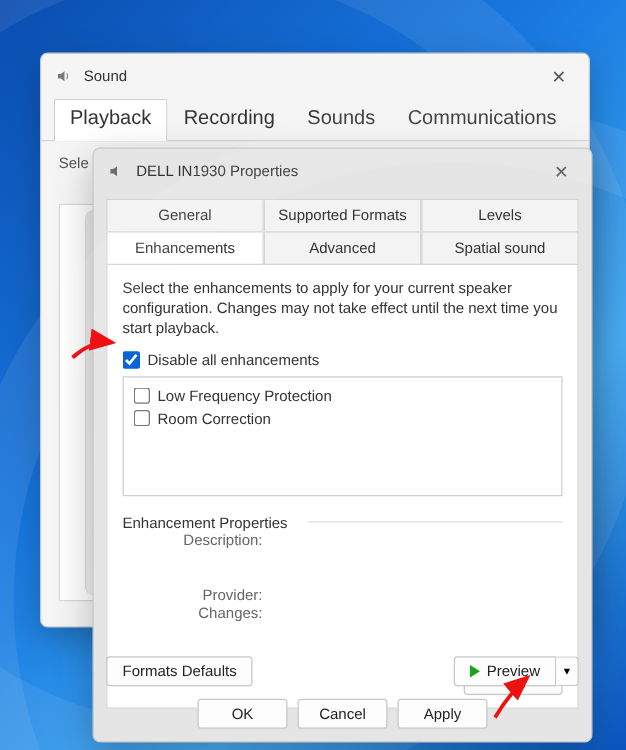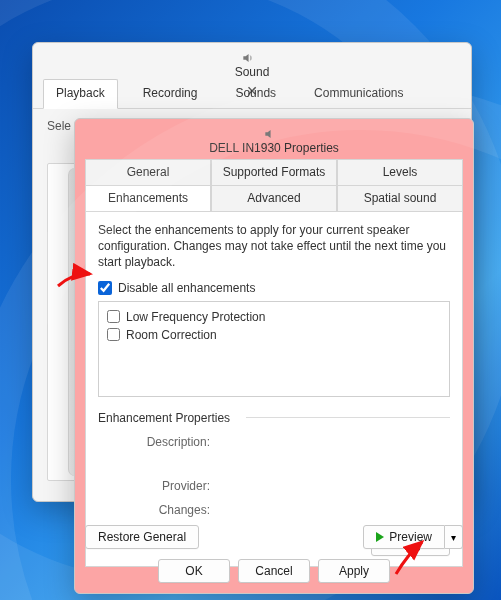--- a/index.html
+++ b/index.html
@@ -15,34 +15,34 @@
   }
   body::before { width:600px; height:600px; left:-200px; top:-80px; }
   body::after  { width:700px; height:700px; right:-260px; bottom:-280px; border-width:50px; }
 
   .win {
     position:absolute; background:#f5f5f5; border:1px solid #c8c8c8;
     border-radius:6px; box-shadow:0 10px 30px rgba(0,0,0,0.25);
   }
   .titlebar {
     display:flex; align-items:center; padding:8px 10px; height:36px;
-    font-size:12px; color:#333;flex-direction:column;
+    font-size:12px; color:#333;
   }
   .titlebar .spacer { flex:1; }
   .close-x { font-size:14px; color:#555; padding:4px 8px; cursor:default; }
   .titlebar .appicon {
     width:16px; height:16px; margin-right:8px;
     display:flex; align-items:center; justify-content:center;
   }
 
   
   #sound-win { left:32px; top:42px; width:440px; height:460px; }
   .tabrow {
-    display:flex; gap:12px; padding:0 10px; border-bottom:1px solid #d5d5d5;
-    font-size:12px;
+    display:flex; gap:0; padding:0 10px; border-bottom:1px solid #d5d5d5;
+    font-size:16px;
   }
   .tabrow .tab {
     padding:6px 12px 8px; border:1px solid transparent; border-bottom:none;
     color:#333; background:transparent; cursor:default;
   }
   .tabrow .tab.active {
     background:#fff; border-color:#cfcfcf; border-bottom:1px solid #fff;
     margin-bottom:-1px; border-radius:2px 2px 0 0;
   }
   #sound-hint { font-size:12px; color:#555; padding:10px 14px 0; }
@@ -50,21 +50,21 @@
     position:absolute; left:14px; top:120px; width:40px; bottom:20px;
     border:1px solid #d8d8d8; background:#fff; border-radius:2px;
   }
   #sound-sb {
     position:absolute; right:4px; top:4px; bottom:4px; width:14px;
     background:linear-gradient(#e9e9e9, #f2f2f2);
     border-left:1px solid #dcdcdc; border-radius:7px;
   }
 
   
-  #prop-win { left:74px; top:118px; width:400px; height:476px; background:#fca5a5; }
+  #prop-win { left:74px; top:118px; width:400px; height:476px; background:#e5e5e5; }
   .tabs2 {
     padding:4px 10px 0; font-size:12px;
   }
   .tabs2-row { display:flex; }
   .tabs2-row .tab2 {
     flex:1; text-align:center; padding:5px 0 6px;
     border:1px solid #d5d5d5; background:#f3f3f3; color:#333;
     cursor:default;
   }
   .tabs2-row.top .tab2 { border-bottom:none; }
@@ -81,21 +81,21 @@
     margin-top:6px; border:1px solid #cfcfcf; padding:6px 8px; height:96px;
     overflow:hidden;
   }
   .listbox .row { display:flex; align-items:center; gap:6px; padding:2px 0; }
   .listbox .row input { width:13px; height:13px; }
 
   .groupline {
     margin-top:14px; font-size:12px; color:#333; display:flex; align-items:center; gap:16px;
   }
   .groupline .hr { flex:1; height:1px; background:#dcdcdc; }
-  .kv { display:flex; margin-top:10px; align-items:center; }
+  .kv { display:flex; align-items:center; }
   .kv .k { width:120px; text-align:right; color:#666; padding-right:8px; }
   .kv .v { flex:1; }
   .btn {
     display:inline-flex; align-items:center; justify-content:center;
     font-size:12px; color:#222; background:#fdfdfd;
     border:1px solid #c8c8c8; border-radius:3px; padding:4px 12px; min-width:72px;
     cursor:default; box-shadow:0 1px 0 rgba(0,0,0,0.02);
   }
   .settings-btn { position:absolute; right:12px; bottom:10px; }
 
@@ -205,21 +205,21 @@
     </div>
     <div class="kv">
       <div class="k">Changes:</div>
       <div class="v"></div>
     </div>
     <button class="btn settings-btn">Settings...</button>
   </div>
 
   <div class="footer">
     <div class="footer-top">
-      <button class="btn" style="min-width:110px">Restore General</button>
+      <button class="btn" style="min-width:110px">Formats Defaults</button>
       <div class="preview-wrap">
         <button class="btn">
           <span class="tri-play"></span>
           <span>Preview</span>
         </button>
         <div class="dropbtn">
           <span>▾</span>
         </div>
       </div>
     </div>

